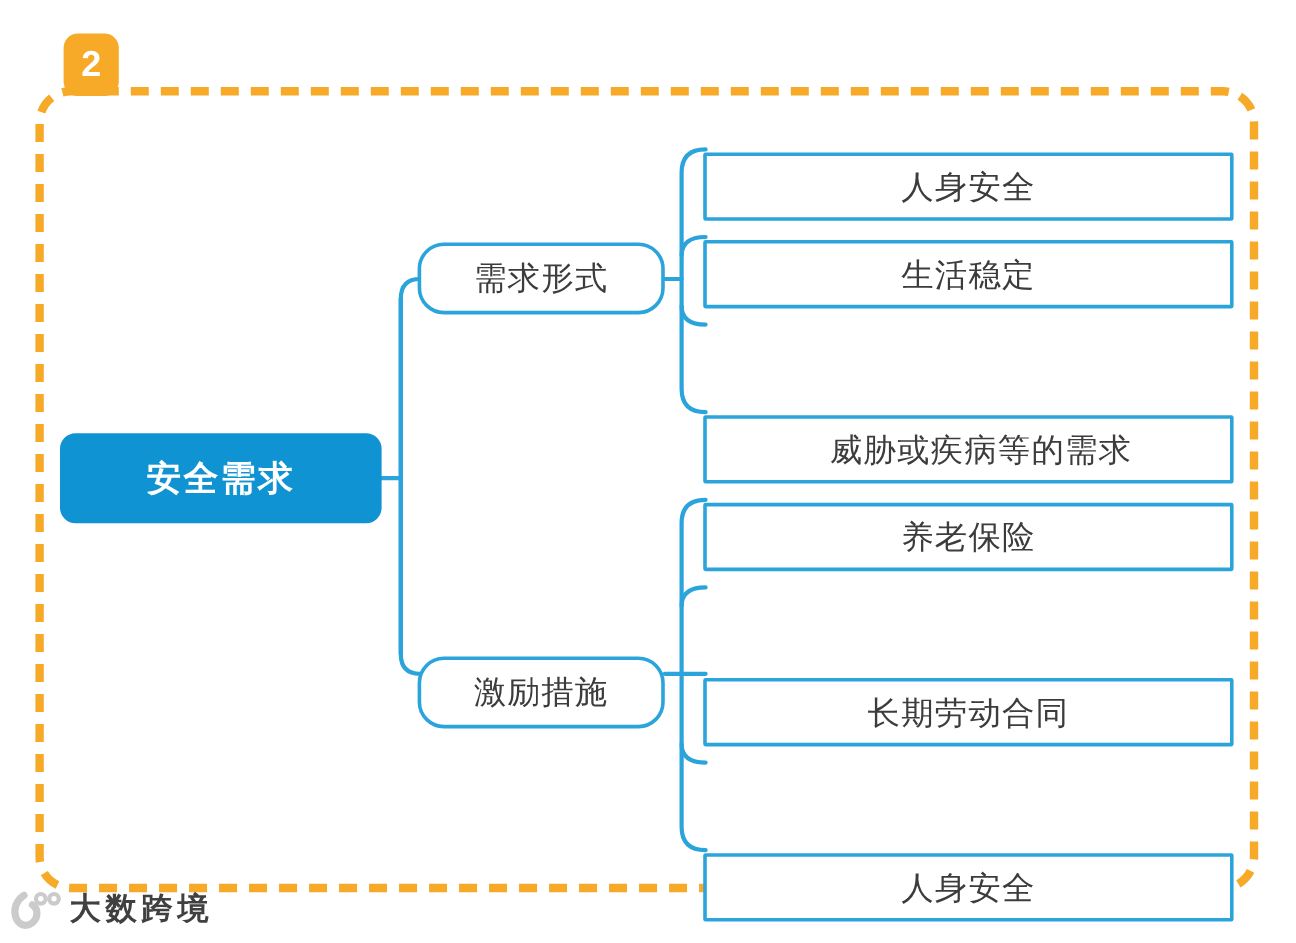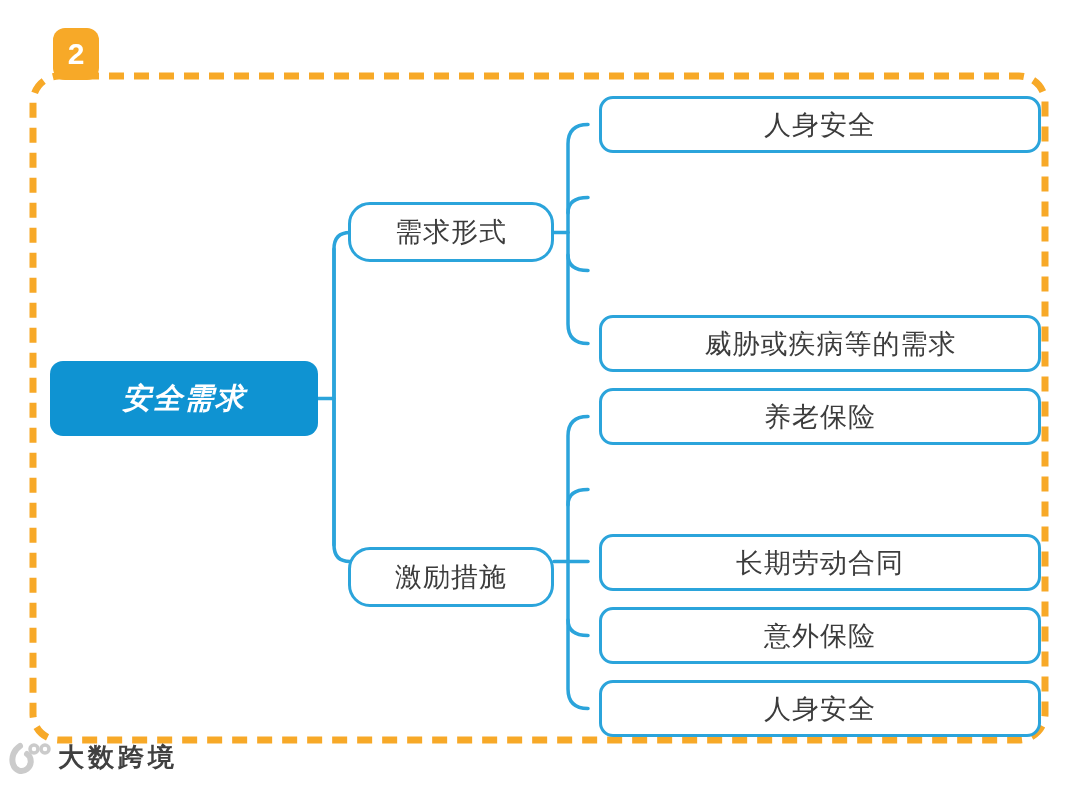--- a/index.html
+++ b/index.html
@@ -48,39 +48,39 @@
   }
   .root {
     left: 50px; top: 361px;
     width: 268px; height: 75px;
     background: #0F93D2;
     border-radius: 13px;
     color: #ffffff;
     font-size: 29px;
     font-weight: bold;
     letter-spacing: 2px;
-    font-style: italic;
   }
   .branch {
     left: 348px;
     width: 206px; height: 60px;
     border: 3px solid #2BA4DB;
     border-radius: 22px;
     font-size: 27px;
     letter-spacing: 1px;
   }
   .branch.b1 { top: 202px; }
   .branch.b2 { top: 531px; margin-top: 16px; }
   .leaf {
-    left: 599px;
+    left: 586px;
     width: 442px; height: 57px;
     border: 3px solid #2BA4DB;
-    border-radius: 14px;
+    border-radius: 2px;
     font-size: 27px;
     letter-spacing: 1px;
+    margin-top: 31px;
   }
   .leaf.l1 { top: 96px;  }
   .leaf.l2 { top: 169px; }
   .leaf.l3 { top: 242px; }
   .leaf.l4 { top: 315px; padding-left: 21px; }
   .leaf.l5 { top: 388px; }
   .leaf.l6 { top: 461px; }
   .leaf.l7 { top: 534px; }
   .leaf.l8 { top: 607px; }
   .leaf.l9 { top: 680px; }
@@ -127,25 +127,25 @@
   </svg>
 
   <div class="badge">2</div>
 
   <div class="node root">安全需求</div>
 
   <div class="node branch b1">需求形式</div>
   <div class="node branch b2">激励措施</div>
 
   <div class="node leaf l1">人身安全</div>
+  <div class="node leaf l2">生活稳定</div>
   <div class="node leaf l4">威胁或疾病等的需求</div>
 
   <div class="node leaf l5">养老保险</div>
   <div class="node leaf l7">长期劳动合同</div>
-  <div class="node leaf l8">意外保险</div>
   <div class="node leaf l9">人身安全</div>
 
   <div class="watermark">
     <span>
       <svg width="46" height="38" viewBox="0 0 46 38" fill="none" aria-hidden="true">
         <path d="M14,6 C8,10 5,17 7,24 C9,31 16,33 21,29 C26,25 26,17 21,14" stroke="#CBCBCB" stroke-width="6" stroke-linecap="round"></path>
         <circle cx="28" cy="9" r="4" stroke="#CBCBCB" stroke-width="3.5"></circle>
         <circle cx="39" cy="9" r="4" stroke="#CBCBCB" stroke-width="3.5"></circle>
       </svg>
     </span>

